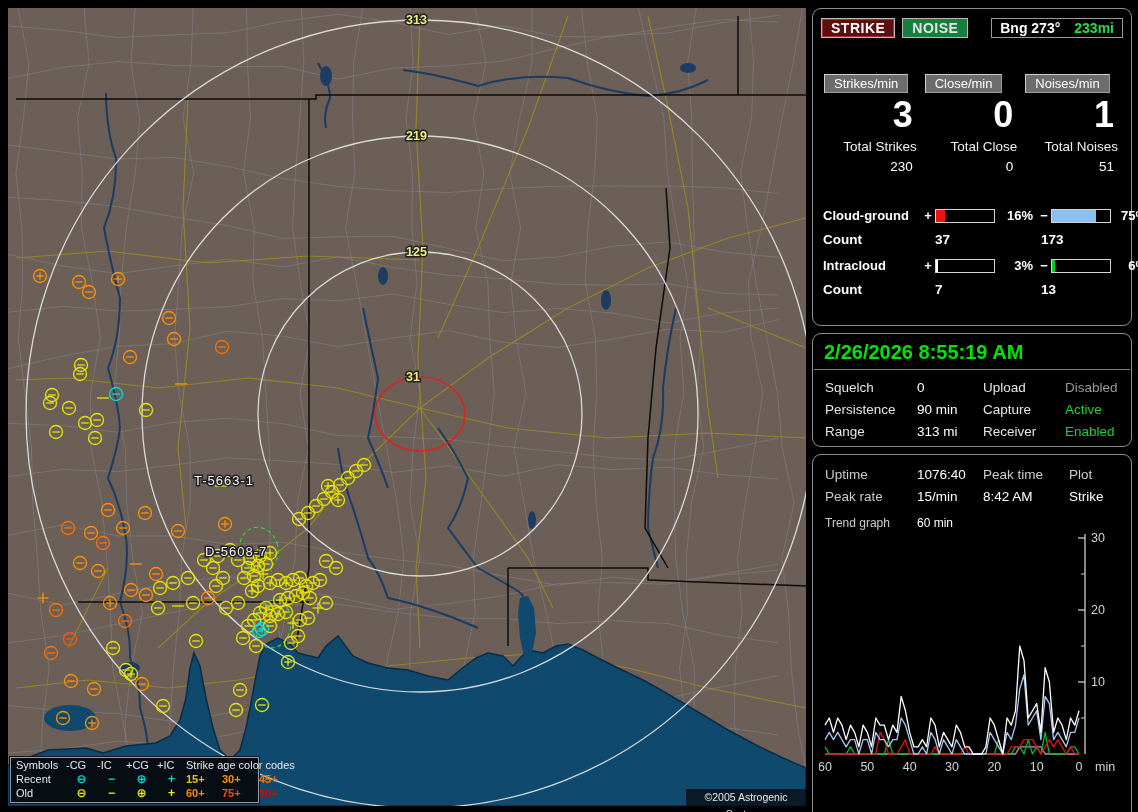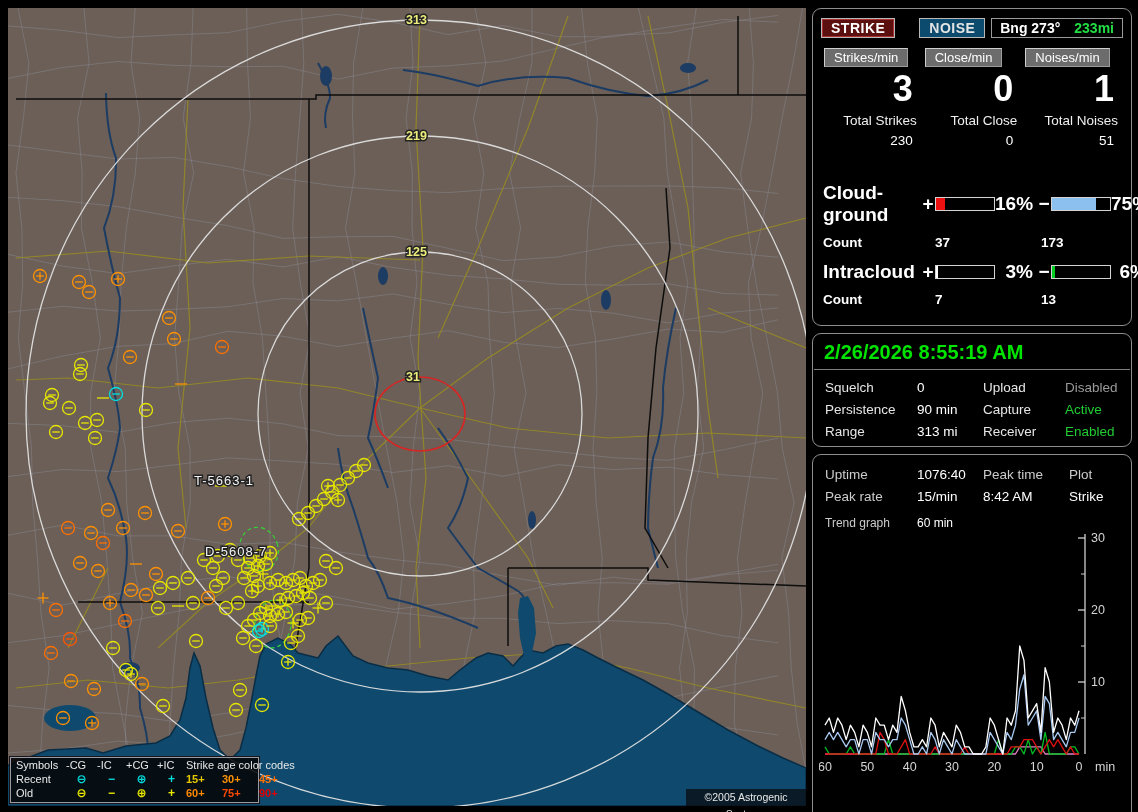--- a/index.html
+++ b/index.html
@@ -19,34 +19,34 @@
     color:#e8e8e8;font-size:10.5px;line-height:17px;text-align:center;}
   
   .panel{position:absolute;left:812px;width:320px;background:#000;border:1px solid #8e8e8e;
     border-radius:9px;color:#fff;box-sizing:border-box;}
   #panel-counters{top:8px;height:318px;}
   #panel-status{top:333px;height:114px;}
   #panel-trend{top:454px;height:418px;}
   .btn-row{display:flex;align-items:center;padding:9px 8px 0 8px;}
   .tbtn{font-weight:bold;font-size:14px;padding:1px 9px;border:1px solid #b8b8b8;letter-spacing:.5px;}
   .tbtn.strike{background:#5c0f0f;color:#fff;box-shadow:inset 0 0 0 1px #a83030;}
-  .tbtn.noise{background:#0c4a6e;color:#e4e4e4;margin-left:24px;}
+  .tbtn.noise{background:#15803d;color:#e4e4e4;margin-left:7px;}
   .bng-box{margin-left:auto;border:1px solid #9a9a9a;background:#000;padding:1px 8px;display:flex;gap:14px;font-weight:bold;font-size:14px;}
   .bng-dist{color:#22dd44;}
-  .counters{display:flex;margin-top:10px;padding:0 8px;}
+  .counters{display:flex;margin-top:36px;padding:0 8px;}
   .ccol{width:33.33%;padding:0 3px;box-sizing:border-box;}
   .chead{display:inline-block;background:#6c6c6c;border:1px solid #9c9c9c;border-top-color:#cfcfcf;
     border-left-color:#cfcfcf;color:#fff;font-size:13px;padding:1px 9px;}
   .crate{font-size:36px;font-weight:bold;text-align:right;padding-right:6px;line-height:40px;margin-top:2px;}
   .ctlabel{font-size:13.5px;color:#f0f0f0;text-align:right;padding-right:2px;margin-top:4px;}
   .ctval{font-size:13.5px;text-align:right;padding-right:6px;margin-top:5px;}
   .ltd{margin-top:34px;padding:0 10px;}
   .ltd-title{color:#c6c6c6;font-size:13.5px;border-bottom:1px solid #8a8a8a;padding-bottom:4px;}
   .ltd-row{display:grid;grid-template-columns:98px 14px 60px 42px 14px 60px 40px;align-items:center;
-    margin-top:11px;font-size:19px;font-weight:bold;}
+    margin-top:11px;font-size:13px;font-weight:bold;}
   .ltd-count{display:grid;grid-template-columns:112px 106px auto;font-size:13.5px;font-weight:bold;margin-top:9px;}
   .bar{height:12px;border:1px solid #d4d4d4;background:#000;position:relative;}
   .bar>i{display:block;height:100%;}
   .pct{text-align:right;padding-right:4px;}
   .sign{text-align:center;}
   
   .dt{color:#00e400;font-weight:bold;font-size:20px;padding:7px 10px 5px 10px;border-bottom:1px solid #7e7e7e;margin:0 1px;}
   .sgrid{display:grid;grid-template-columns:92px 66px 82px auto;font-size:13.5px;row-gap:7px;padding:10px 12px;}
   .lab{color:#e6e6e6;}
   .dim{color:#9a9a9a;}

